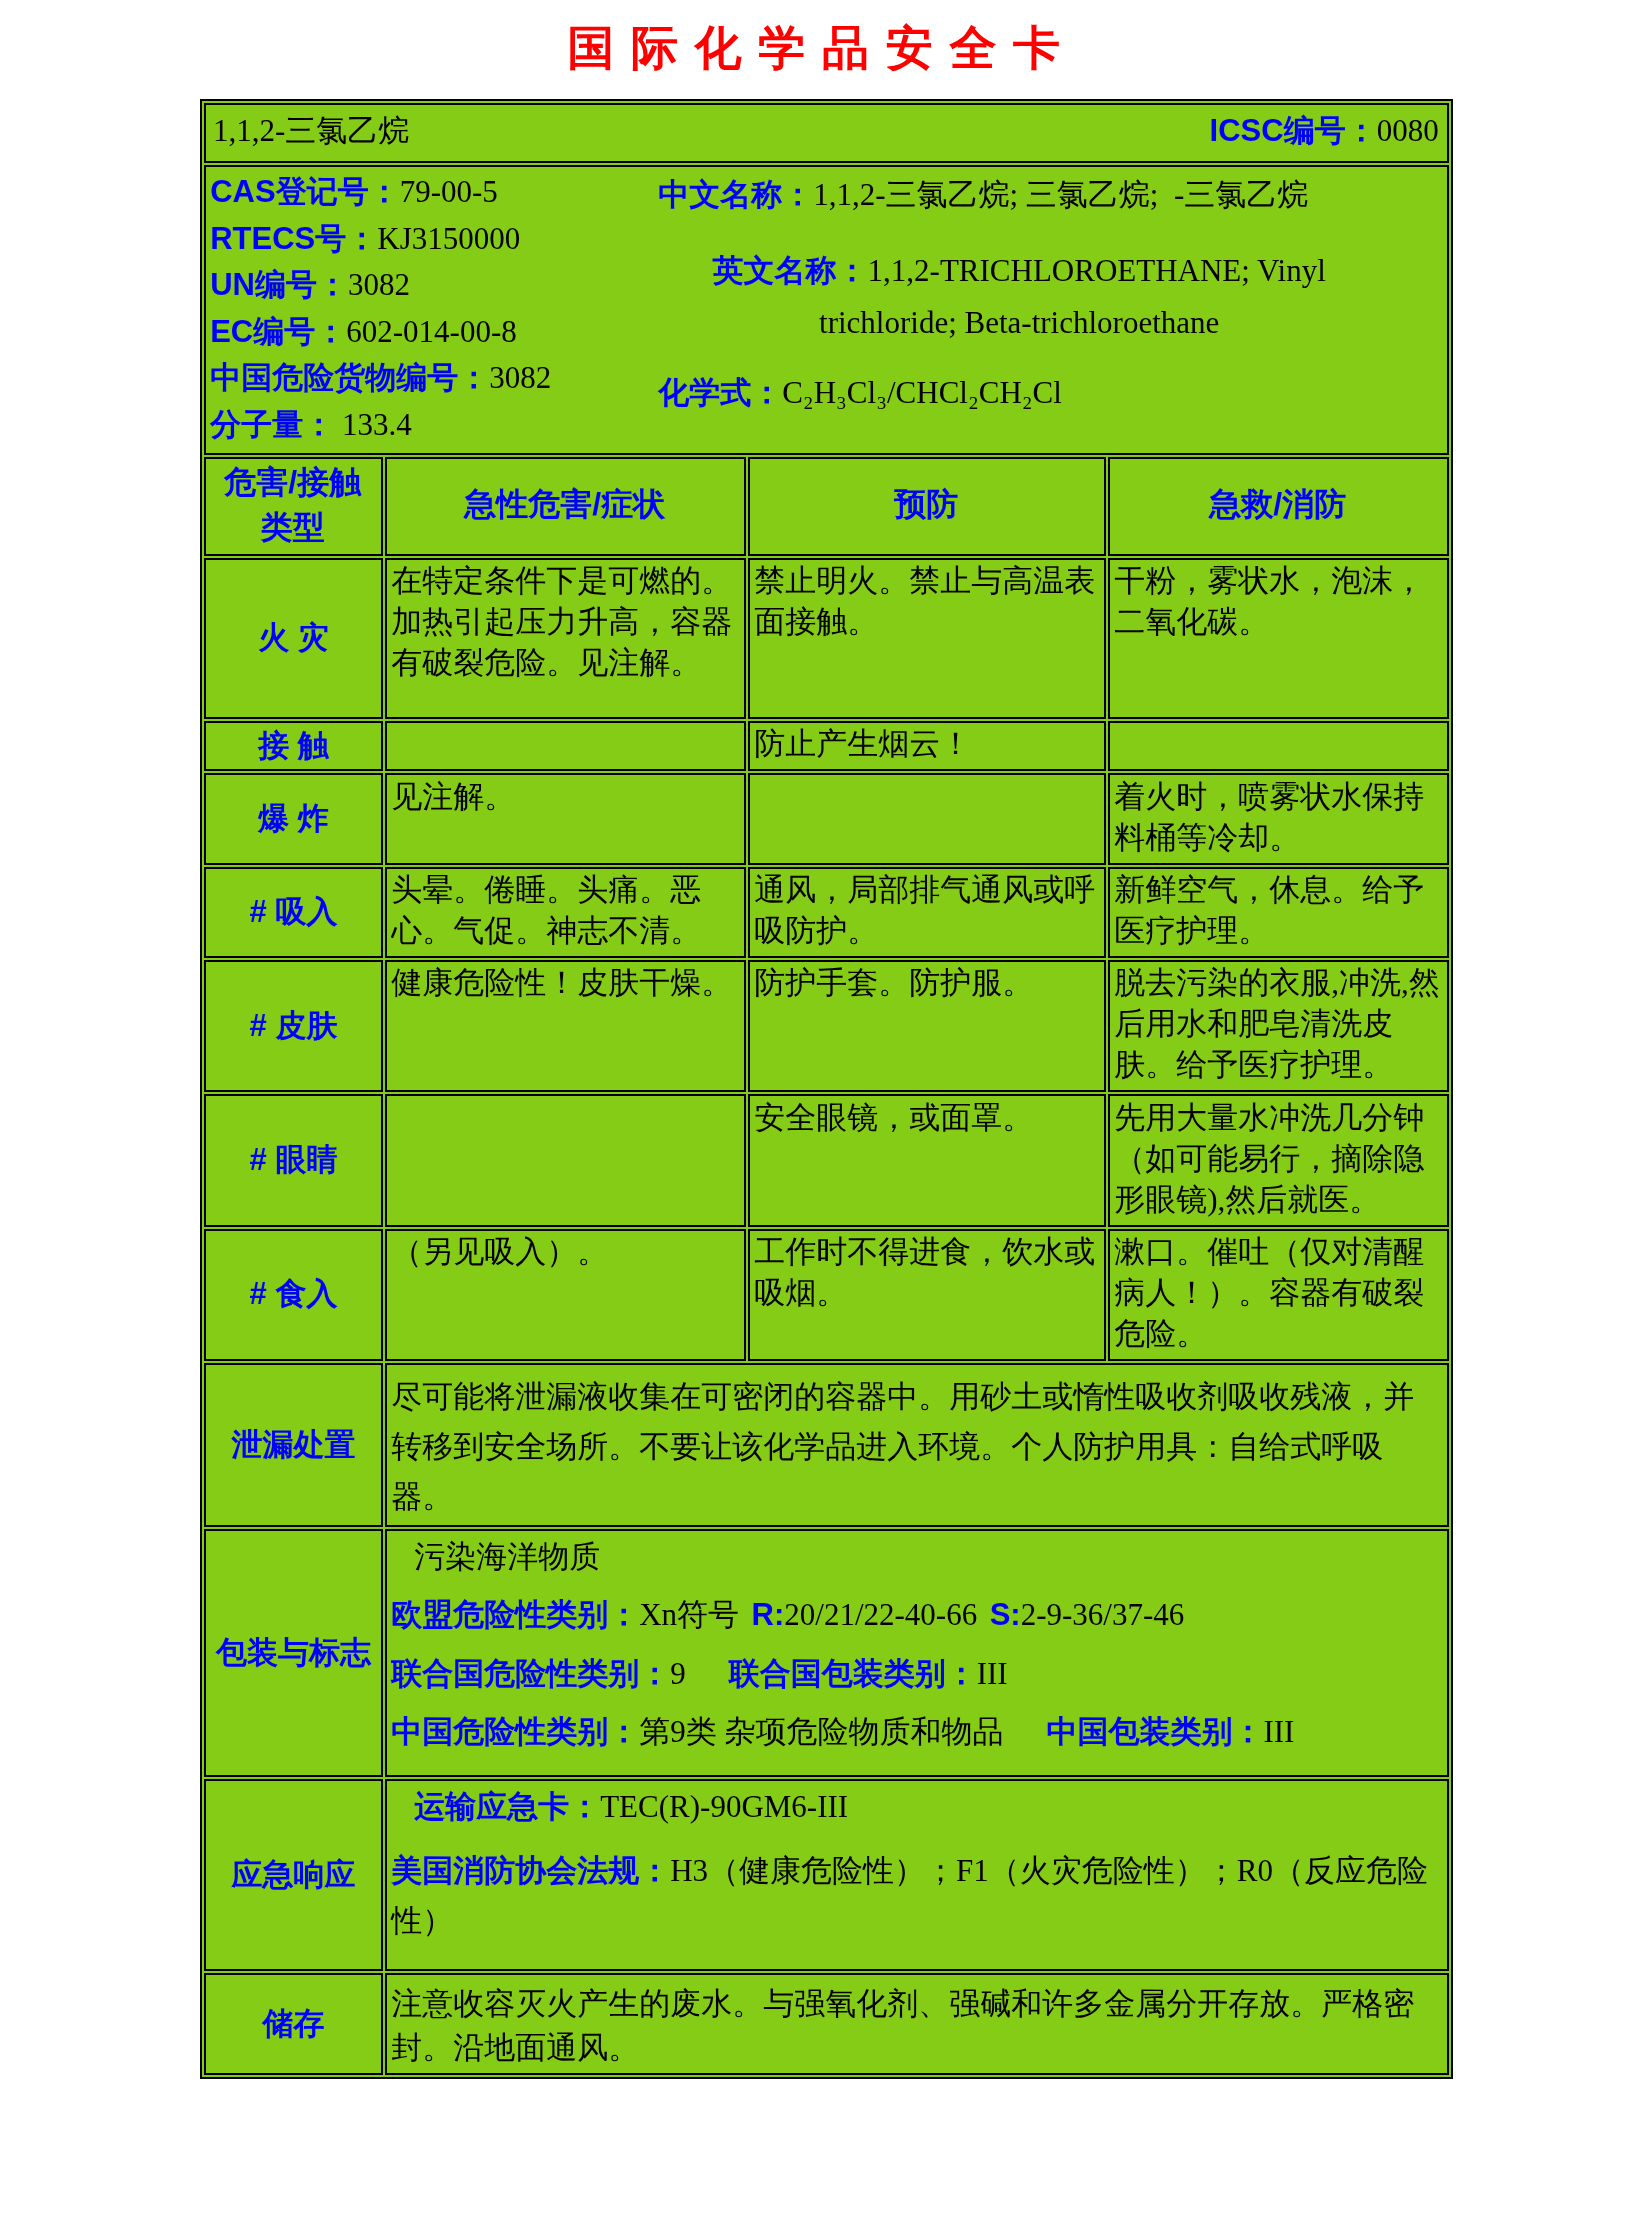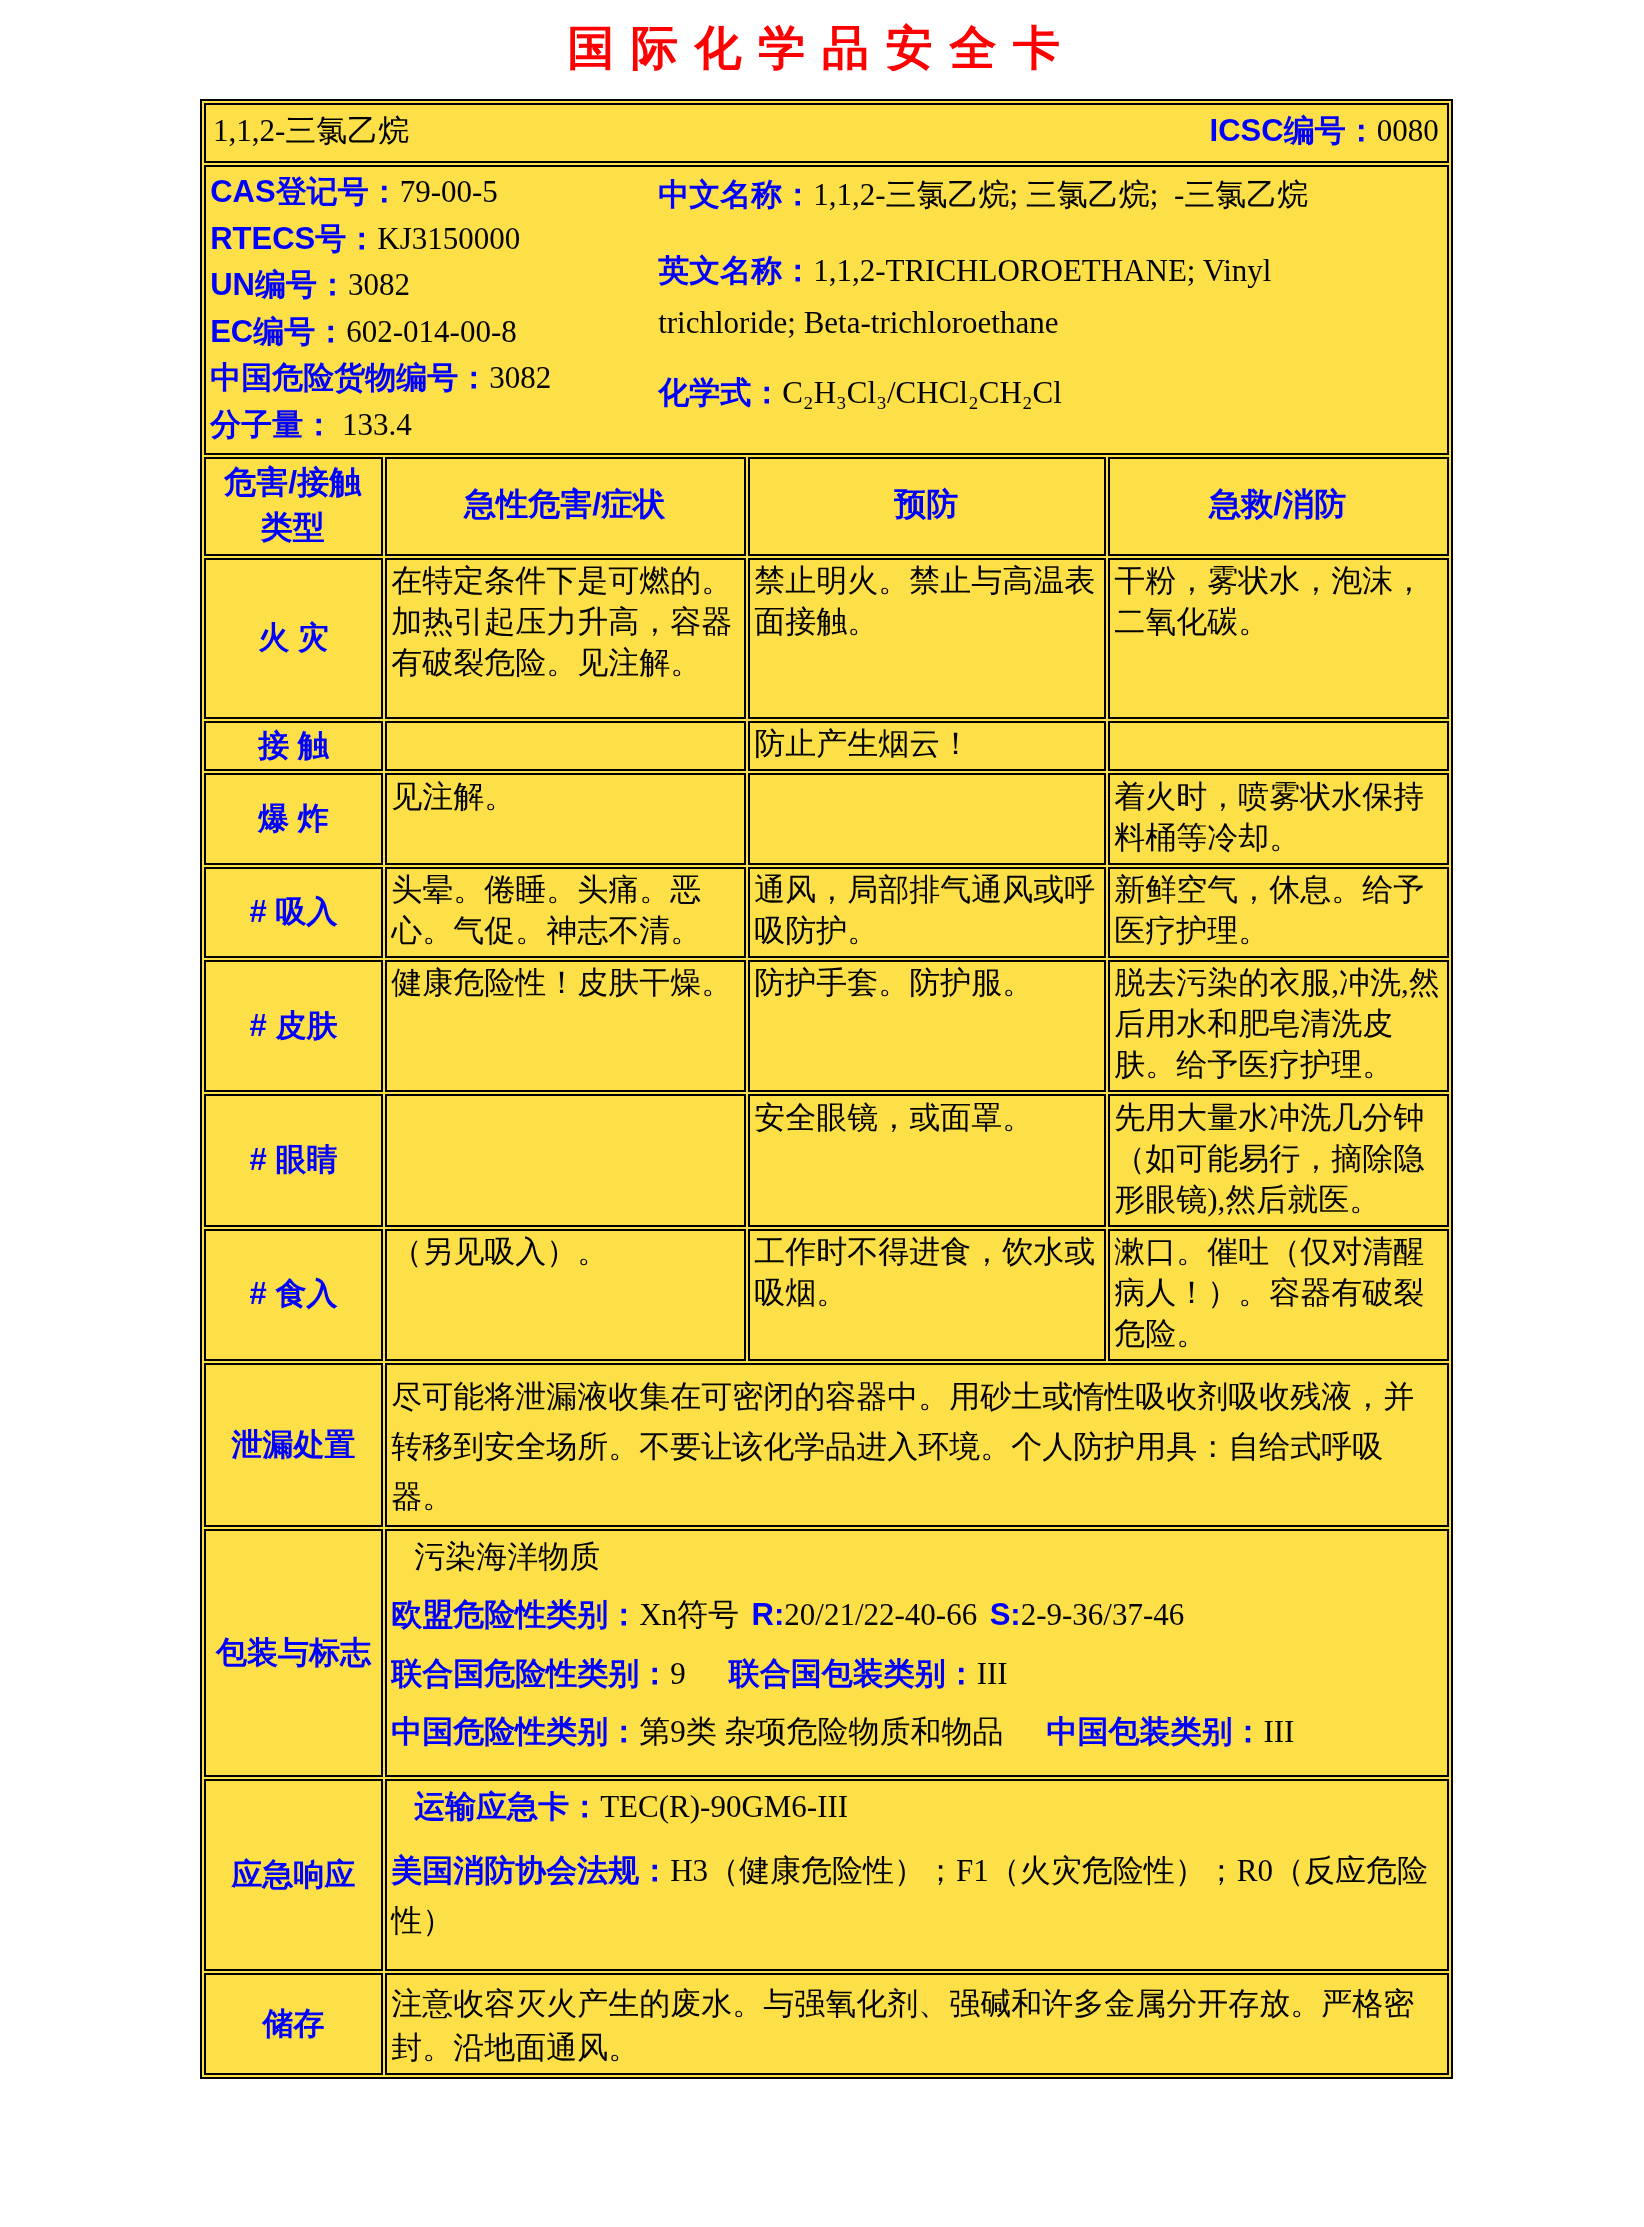--- a/index.html
+++ b/index.html
@@ -20,21 +20,21 @@
     letter-spacing: 16.7px;
     font-family: "Liberation Serif", serif;
   }
   table.card {
     table-layout: fixed;
     width: 1244px;
     margin: 19.4px 0 0 200px;
     border-collapse: separate;
     border-spacing: 2.8px;
     border: 2.8px solid #000000;
-    background: #fde047;
+    background: #84cc16;
   }
   td {
     border: 2.1px solid #000000;
     padding: 1.4px 5.6px 4.2px 4.2px;
     vertical-align: top;
     font-size: 31px;
     line-height: 1.32;
     color: #000000;
   }
   .blab {
@@ -67,21 +67,21 @@
     display: flex;
     justify-content: space-between;
     align-items: center;
     padding: 0 2.8px;
   }
   .idwrap { display: flex; padding-top: 1px; }
   .idleft { width: 448px; flex: none; }
   .idline { line-height: 1.5; }
   .idright { width: 722px; flex: none; }
   .cnblock { line-height: 1.68; }
-  .enblock { margin-top: 23.6px; line-height: 1.68; }
+  .enblock { margin-top: 23.6px; line-height: 1.68; text-align: center; }
   .fblock  { margin-top: 21px; line-height: 1.5; }
   .spantext { line-height: 1.6; padding-top: 6px; }
   .pline { margin: 16.7px 0 19.4px 0; line-height: 1.25; }
   .pline:first-child { margin-top: 5.6px; margin-left: 23px; }
   .g1 { margin-left: 12.5px; }
   .g2 { margin-left: 43px; }
 </style>
 </head>
 <body>
 

